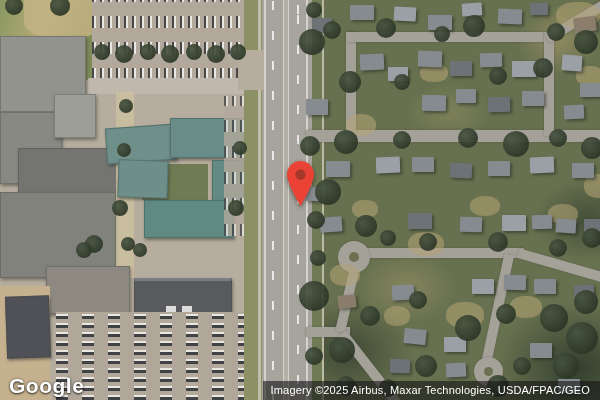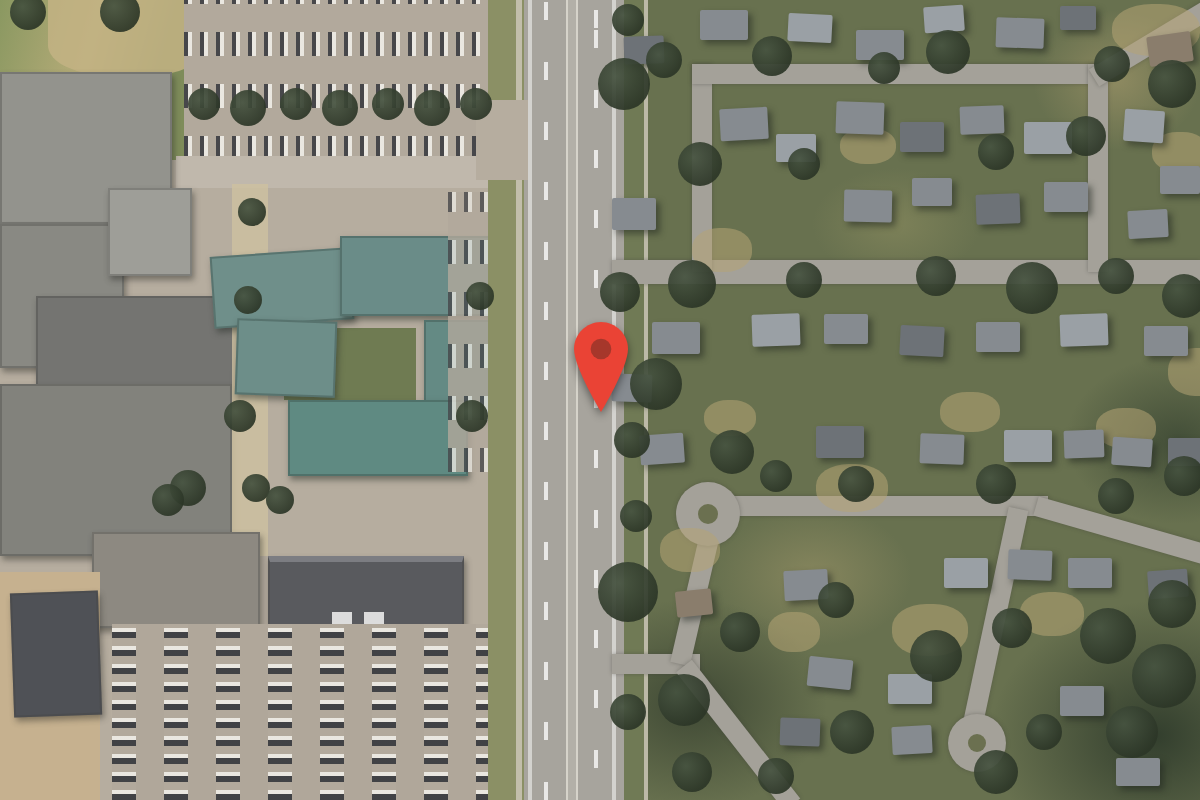--- a/index.html
+++ b/index.html
@@ -240,13 +240,15 @@
       <div class="tree" style="left: 5px; top: -3px; width: 18px; height: 18px;"></div>
       <div class="tree" style="left: 76px; top: 242px; width: 16px; height: 16px;"></div>
       <div class="tree" style="left: 133px; top: 243px; width: 14px; height: 14px;"></div>
     </div>
 
   <svg class="marker" viewBox="0 0 24 40">
     <path d="M12 0 C5.4 0 0 5.4 0 12 c0 8.2 12 28 12 28 s12 -19.8 12 -28 C24 5.4 18.6 0 12 0 Z" fill="#EA4335"></path>
     <circle cx="12" cy="12" r="4.6" fill="#A6372B"></circle>
   </svg>
 
+  <div class="glogo">Google</div>
+  <div class="attrib">Imagery ©2025 Airbus, Maxar Technologies, USDA/FPAC/GEO</div>
 </div>
 
 </body></html>

